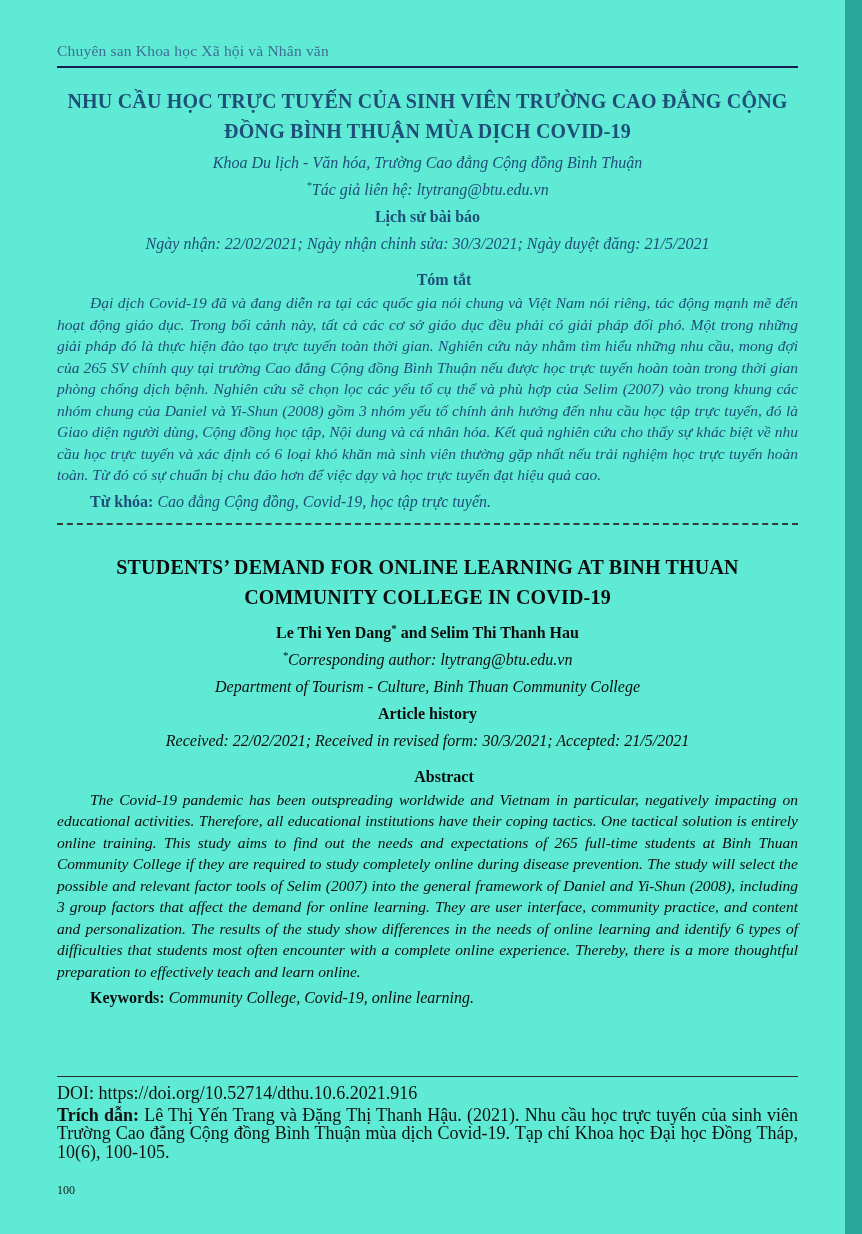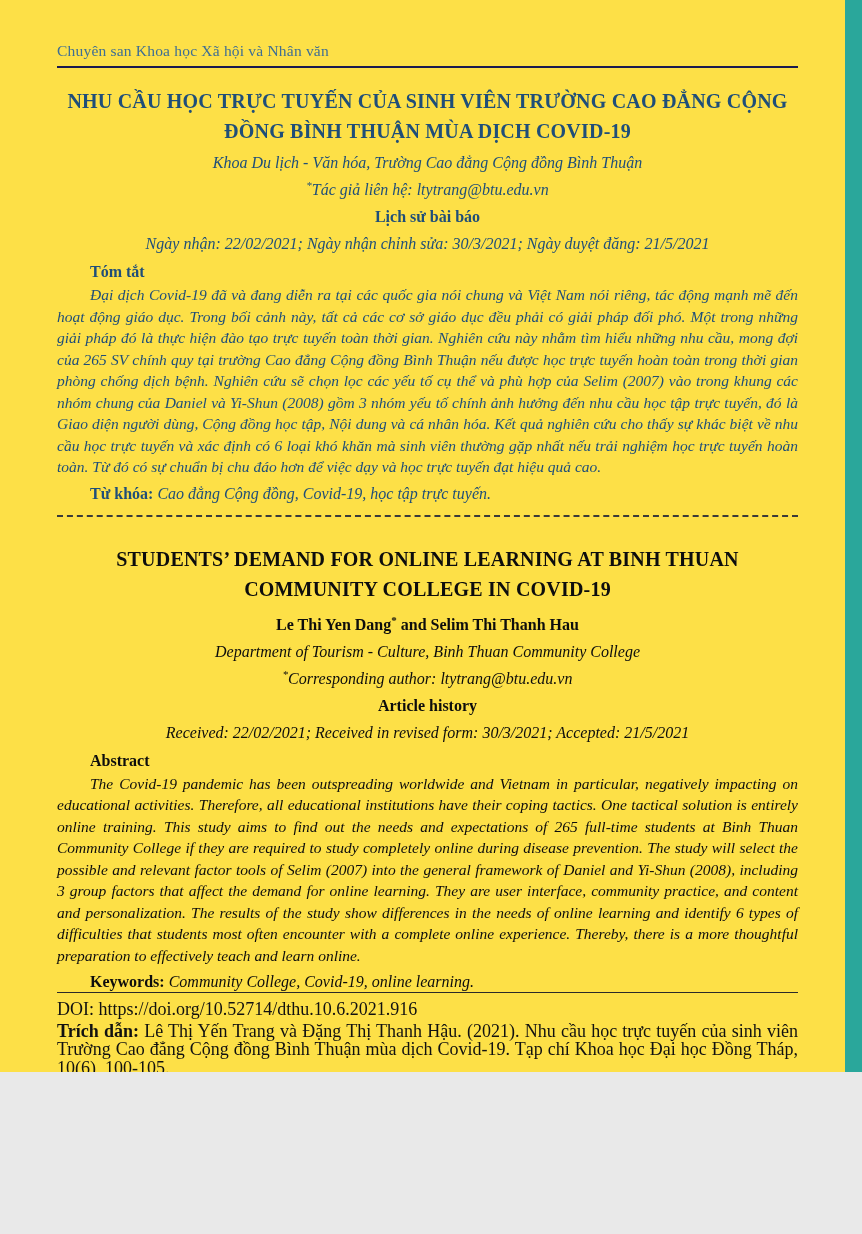--- a/index.html
+++ b/index.html
@@ -1,20 +1,20 @@
 <!DOCTYPE html>
 <html><head>
 <meta charset="utf-8">
 <style>
   html,body { margin:0; padding:0; background:#e9e9e9; }
   .page {
     position:relative;
-    width:862px; height:1072px;
+    width:862px; height:1234px;
     margin:0 auto;
-    background:#fde047;
+    background:#5eead4;
     font-family:"Liberation Serif", serif;
     box-sizing:border-box;
     padding:42px 64px 36px 57px;
     display:flex; flex-direction:column;
     overflow:hidden;
   }
   .accent-bar {
     position:absolute; top:0; right:0;
     width:17px; height:1234px;
     background:#2aa79b;
@@ -31,21 +31,21 @@
   .title {
     text-align:center; font-weight:bold; font-size:20px;
     line-height:30px; margin-top:18px; letter-spacing:.2px;
   }
   .center-line { text-align:center; margin-top:7px; font-size:16px; line-height:20px; }
   .center-line.bold { font-weight:bold; }
   .center-line.italic { font-style:italic; }
   .authors-line { margin-top:11px; }
   sup.star { font-size:11px; vertical-align:super; line-height:0; }
   .block-heading {
-    font-weight:bold; font-size:16px; padding-left:33px; margin-top:8px; line-height:20px;
+    font-weight:bold; font-size:16px; padding-left:33px; margin-top:16px; line-height:20px;text-align:center;
   }
   .abstract-par {
     font-style:italic; font-size:15.5px; line-height:21.5px;
     text-align:justify; text-indent:33px; margin-top:2px;
   }
   .keywords-line {
     padding-left:33px; margin-top:5px; font-size:16px; line-height:21px;
   }
   .keywords-line .kw-label { font-weight:bold; font-style:normal; }
   .keywords-line .kw-text { font-style:italic; }
@@ -90,25 +90,25 @@
   </div>
 
   <hr class="section-divider">
 
   <div class="title en">STUDENTS’ DEMAND FOR ONLINE LEARNING AT BINH THUAN COMMUNITY COLLEGE IN COVID-19</div>
 
   <div class="center-line bold en authors-line">
     <span>Le Thi Yen Dang</span><sup class="star">*</sup><span> and Selim Thi Thanh Hau</span>
   </div>
 
-  <div class="center-line italic en">Department of Tourism - Culture, Binh Thuan Community College</div>
-
   <div class="center-line italic en">
     <sup class="star">*</sup><span>Corresponding author: ltytrang@btu.edu.vn</span>
   </div>
+
+  <div class="center-line italic en">Department of Tourism - Culture, Binh Thuan Community College</div>
 
   <div class="center-line bold en">Article history</div>
   <div class="center-line italic en">Received: 22/02/2021; Received in revised form: 30/3/2021; Accepted: 21/5/2021</div>
 
   <div class="block-heading en">Abstract</div>
   <div class="abstract-par en">The Covid-19 pandemic has been outspreading worldwide and Vietnam in particular, negatively impacting on educational activities. Therefore, all educational institutions have their coping tactics. One tactical solution is entirely online training. This study aims to find out the needs and expectations of 265 full-time students at Binh Thuan Community College if they are required to study completely online during disease prevention. The study will select the possible and relevant factor tools of Selim (2007) into the general framework of Daniel and Yi-Shun (2008), including 3 group factors that affect the demand for online learning. They are user interface, community practice, and content and personalization. The results of the study show differences in the needs of online learning and identify 6 types of difficulties that students most often encounter with a complete online experience. Thereby, there is a more thoughtful preparation to effectively teach and learn online.</div>
 
   <div class="keywords-line en">
     <span class="kw-label">Keywords:</span><span class="kw-text"> Community College, Covid-19, online learning.</span>
   </div>

